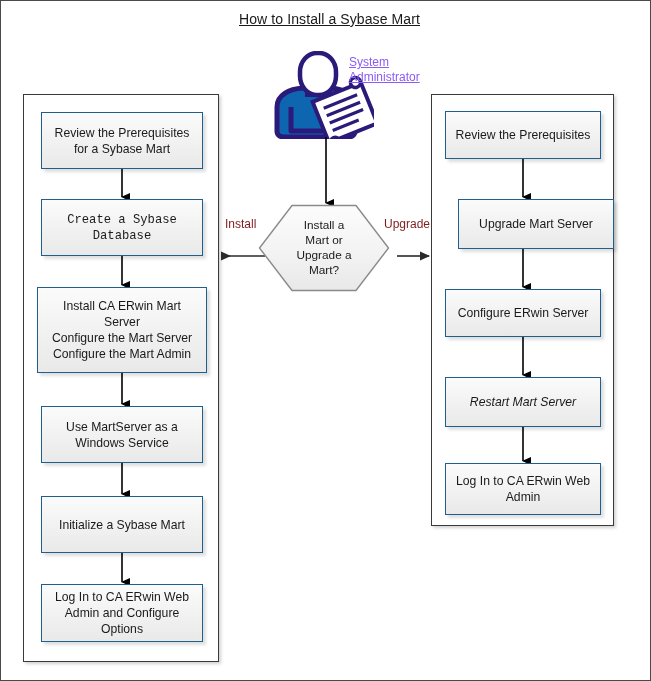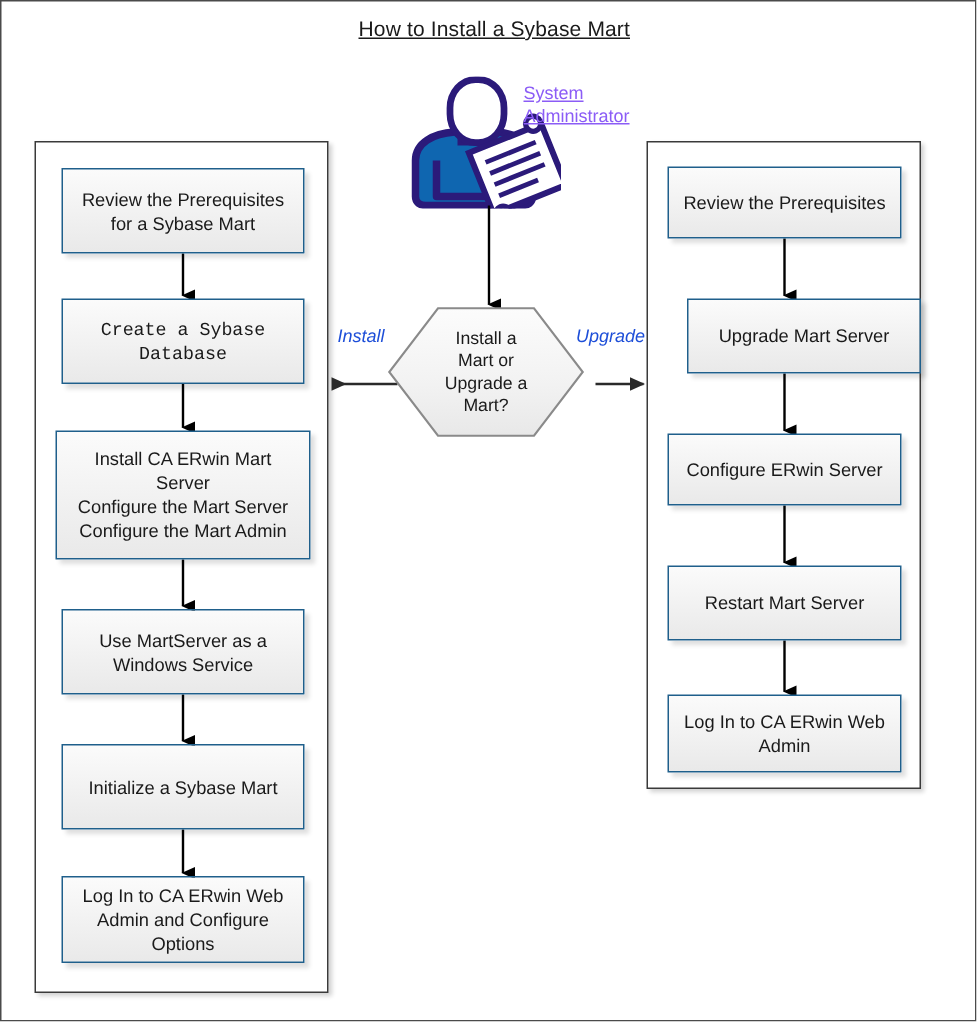--- a/index.html
+++ b/index.html
@@ -75,21 +75,21 @@
   #node-l2 { left: 40px;  top: 198px; width: 162px; height: 57px; font-family: Liberation Mono, monospace; }
   #node-l3 { left: 36px;  top: 286px; width: 170px; height: 86px; }
   #node-l4 { left: 40px;  top: 405px; width: 162px; height: 57px; }
   #node-l5 { left: 40px;  top: 495px; width: 162px; height: 57px; }
   #node-l6 { left: 40px;  top: 583px; width: 162px; height: 58px; }
 
   
   #node-r1 { left: 444px; top: 110px; width: 156px; height: 48px; }
   #node-r2 { left: 444px; top: 198px; width: 156px; height: 50px; margin-left: 13px; }
   #node-r3 { left: 444px; top: 288px; width: 156px; height: 48px; }
-  #node-r4 { left: 444px; top: 376px; width: 156px; height: 50px; }
+  #node-r4 { left: 444px; top: 376px; width: 156px; height: 50px; font-style: italic; }
   #node-r5 { left: 444px; top: 462px; width: 156px; height: 52px; }
 
   
   #decision {
     position: absolute;
     left: 257px;
     top: 203px;
     width: 132px;
     height: 88px;
   }
@@ -106,23 +106,22 @@
     font-size: 11.8px;
     line-height: 15px;
     color: #1a1a1a;
     white-space: pre-line;
   }
 
   
   .edge-label {
     position: absolute;
     font-size: 12px;
-    color: #1d4ed8;
+    color: #7f1d1d;
     white-space: nowrap;
-    font-style: italic;
   }
   #label-install { left: 224px; top: 216px; }
   #label-upgrade { left: 383px; top: 216px; }
 
   
   #actor-icon {
     position: absolute;
     left: 268px;
     top: 50px;
     width: 105px;

